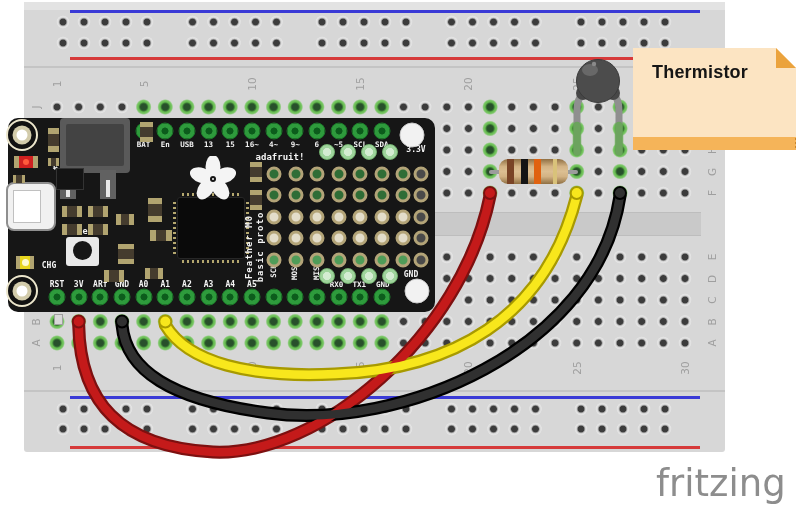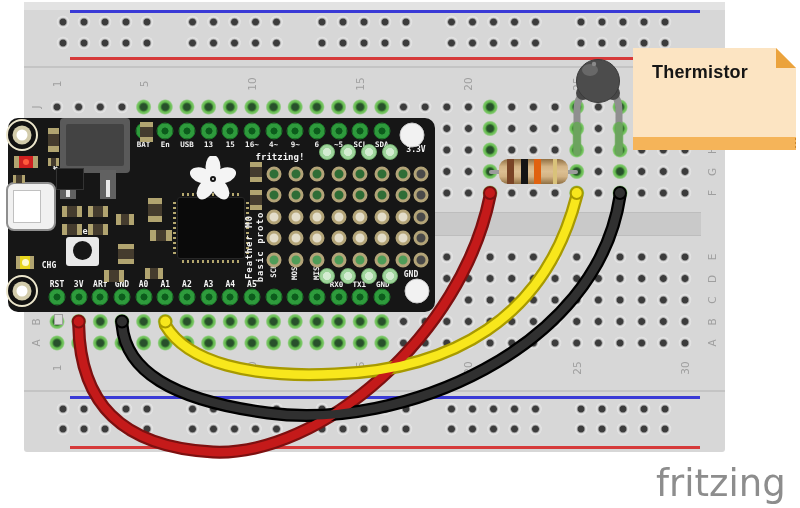--- a/index.html
+++ b/index.html
@@ -694,21 +694,21 @@
             <ellipse cx="0" cy="-12" rx="7.5" ry="12" transform="rotate(72)"></ellipse>
             <ellipse cx="0" cy="-12" rx="7.5" ry="12" transform="rotate(144)"></ellipse>
             <ellipse cx="0" cy="-12" rx="7.5" ry="12" transform="rotate(216)"></ellipse>
             <ellipse cx="0" cy="-12" rx="7.5" ry="12" transform="rotate(288)"></ellipse>
           </g>
         <circle r="3" fill="#161616"></circle>
         <circle r="1" fill="#f4f4f4"></circle>
       </g>
     </svg>
 
-    <div class="silk" style="left:272px;top:39px;font-size:9px;">fritzing!</div>
+    <div class="silk" style="left:272px;top:39px;font-size:9px;">adafruit!</div>
     <div class="silk" style="left:408px;top:31px;">3.3V</div>
     <div class="silk" style="left:403px;top:156px;">GND</div>
     <div class="silk-v" style="left:241px;top:129px;font-size:9px;letter-spacing:1px;">Feather M0</div>
     <div class="silk-v" style="left:252px;top:129px;font-size:9px;letter-spacing:1px;">basic proto</div>
 
     <div id="feather-pins">
         <div class="pin" style="left: 135.62px; top: 13px;"></div>
         <div class="silk" style="left: 135.62px; top: 26px; font-size: 7.5px;">BAT</div>
         <div class="pin" style="left: 157.275px; top: 13px;"></div>
         <div class="silk" style="left: 157.275px; top: 26px; font-size: 7.5px;">En</div>

